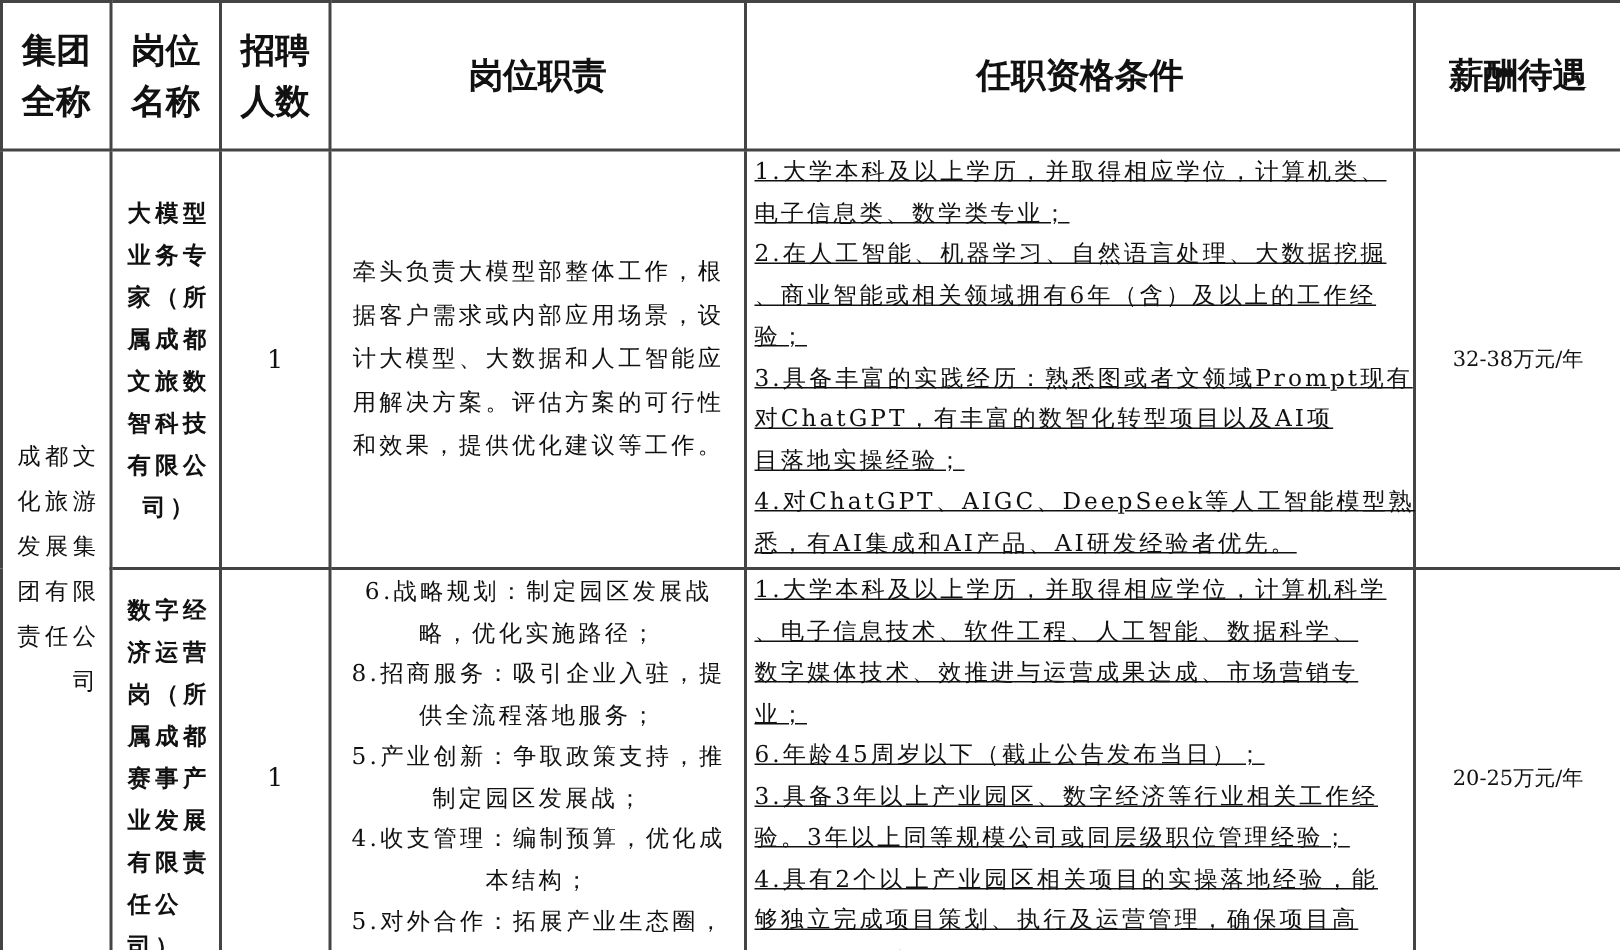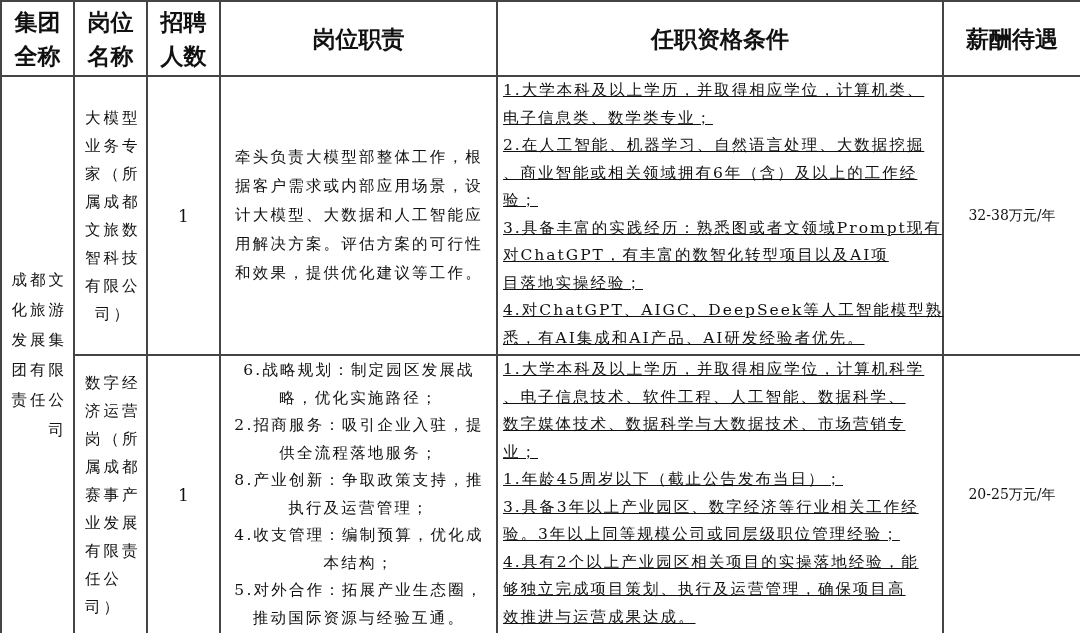--- a/index.html
+++ b/index.html
@@ -4,40 +4,41 @@
   <style>
     html, body { margin: 0; padding: 0; background: #ffffff; }
     body { width: 1080px; height: 633px; overflow: hidden; font-family: "DejaVu Serif", "Liberation Serif", serif; color: #111; }
     table.job-table {
       position: absolute; left: 0; top: 0;
       width: 1080px; height: 633px;
       border-collapse: collapse; table-layout: fixed;
     }
     .job-table td, .job-table th {
       border: 2px solid #444;
-      padding: 0;
+      padding: 12px;
       vertical-align: middle;
     }
     .job-table th {
       font-family: "DejaVu Serif", "Liberation Serif", serif;
       font-weight: bold;
       font-size: 23px;
       line-height: 34px;
       text-align: center;
       color: #111;
       height: 73px;
     }
     .job-table th.narrow { padding: 0 6px; letter-spacing: 0; margin-left: 31px; }
     .cell-vert {
       font-size: 15.5px;
       line-height: 28px;
       letter-spacing: 3px;
       text-align: left;
       padding: 0 8px 0 10px !important;
       word-break: break-all;
+      font-weight: bold;
     }
     .cell-company {
       font-size: 15.5px;
       line-height: 30px;
       letter-spacing: 3px;
       text-align: right;
       padding: 0 6px !important;
       word-break: break-all;
       margin-top: 25px;
     }
@@ -143,35 +144,35 @@
         <span class="line">赛事产</span>
         <span class="line">业发展</span>
         <span class="line">有限责</span>
         <span class="line">任公</span>
         <span class="line">司）</span>
       </td>
       <td class="cell-count">1</td>
       <td class="cell-duty" style="line-height:27.5px">
         <span class="line">6.战略规划：制定园区发展战</span>
         <span class="line">略，优化实施路径；</span>
-        <span class="line">2.招商服务：吸引企业入驻，提</span>
+        <span class="line">8.招商服务：吸引企业入驻，提</span>
         <span class="line">供全流程落地服务；</span>
-        <span class="line">8.产业创新：争取政策支持，推</span>
-        <span class="line">执行及运营管理；</span>
+        <span class="line">5.产业创新：争取政策支持，推</span>
+        <span class="line">制定园区发展战；</span>
         <span class="line">4.收支管理：编制预算，优化成</span>
         <span class="line">本结构；</span>
         <span class="line">5.对外合作：拓展产业生态圈，</span>
         <span class="line">推动国际资源与经验互通。</span>
       </td>
       <td class="cell-req">
         <span class="line">1.大学本科及以上学历，并取得相应学位，计算机科学</span>
         <span class="line">、电子信息技术、软件工程、人工智能、数据科学、</span>
-        <span class="line">数字媒体技术、数据科学与大数据技术、市场营销专</span>
+        <span class="line">数字媒体技术、效推进与运营成果达成、市场营销专</span>
         <span class="line">业；</span>
-        <span class="line">1.年龄45周岁以下（截止公告发布当日）；</span>
+        <span class="line">6.年龄45周岁以下（截止公告发布当日）；</span>
         <span class="line">3.具备3年以上产业园区、数字经济等行业相关工作经</span>
         <span class="line">验。3年以上同等规模公司或同层级职位管理经验；</span>
         <span class="line">4.具有2个以上产业园区相关项目的实操落地经验，能</span>
         <span class="line">够独立完成项目策划、执行及运营管理，确保项目高</span>
         <span class="line">效推进与运营成果达成。</span>
       </td>
       <td class="cell-salary">20-25万元/年</td>
     </tr>
   </tbody>
 </table>

